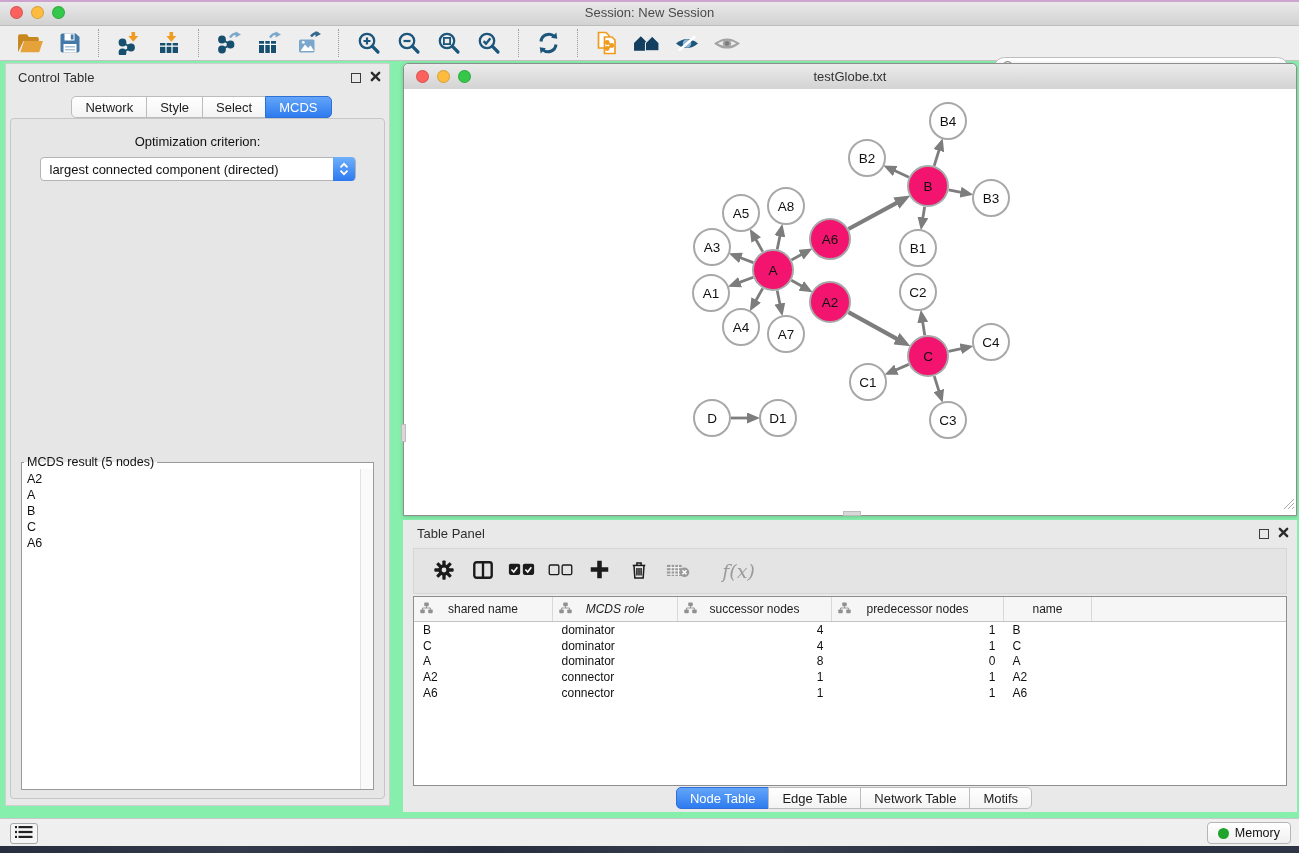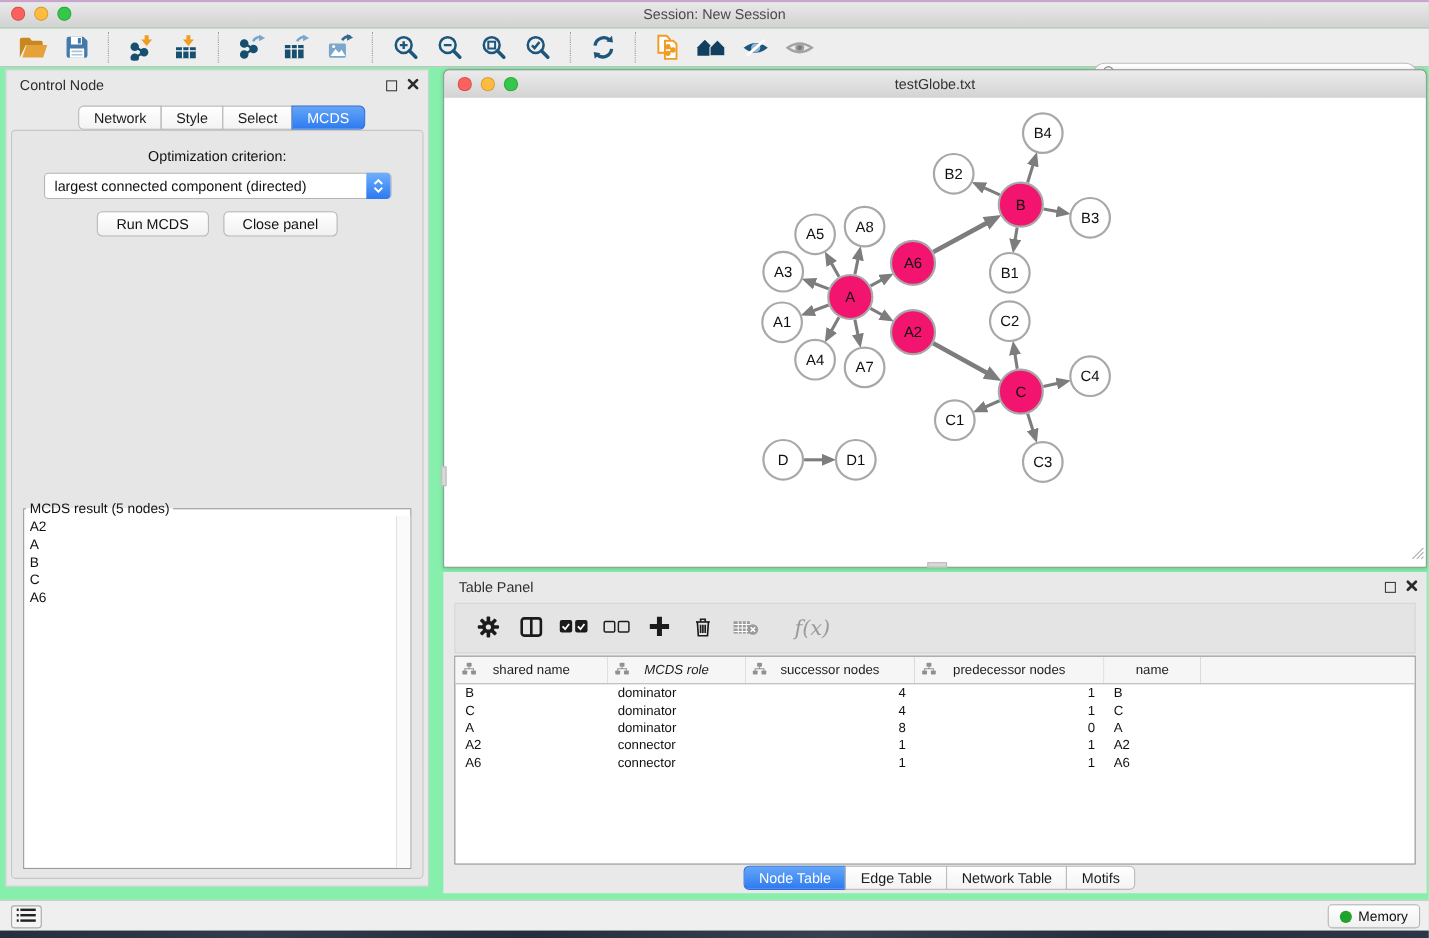--- a/index.html
+++ b/index.html
@@ -300,21 +300,21 @@
       <span><svg viewBox="0 0 16 16" width="14" height="14">
             <circle cx="6.5" cy="6.5" r="4.6" fill="none" stroke="#9a9a9a" stroke-width="1.6"></circle>
             <path d="M10 10l4 4" stroke="#9a9a9a" stroke-width="1.6"></path>
           </svg></span>
       <input value="" style="">
     </div>
   </div>
 
   <div class="control-panel">
     <div class="panel-head">
-      <span class="panel-title">Control Node</span>
+      <span class="panel-title">Control Table</span>
       <span class="panel-btns">
         <button class="panel-btn">
             <span class="float-ic"></span>
           </button>
         <button class="panel-btn">
             <span><svg width="11" height="11" viewBox="0 0 12 12">
                 <path d="M2 2l8 8M10 2l-8 8" stroke="#2b2b2b" stroke-width="2.6" stroke-linecap="round"></path>
               </svg></span>
           </button>
       </span>
@@ -328,24 +328,20 @@
     <div class="cp-content">
       <div class="opt-label">Optimization criterion:</div>
       <div class="combo">
         <span class="combo-text">largest connected component (directed)</span>
         <span class="stepper">
             <svg width="10" height="14" viewBox="0 0 10 14">
               <path d="M1.5 5.3 5 1.8l3.5 3.5" fill="none" stroke="#fff" stroke-width="1.8"></path>
               <path d="M1.5 8.7 5 12.2l3.5-3.5" fill="none" stroke="#fff" stroke-width="1.8"></path>
             </svg>
           </span>
-      </div>
-      <div class="seg-row cp-buttons">
-        <button class="push-btn">Run MCDS</button>
-        <button class="push-btn">Close panel</button>
       </div>
       <fieldset class="result-box">
         <legend>MCDS result (5 nodes)</legend>
         <div class="result-list">
             <div class="result-item">A2</div>
             <div class="result-item">A</div>
             <div class="result-item">B</div>
             <div class="result-item">C</div>
             <div class="result-item">A6</div>
           </div>

